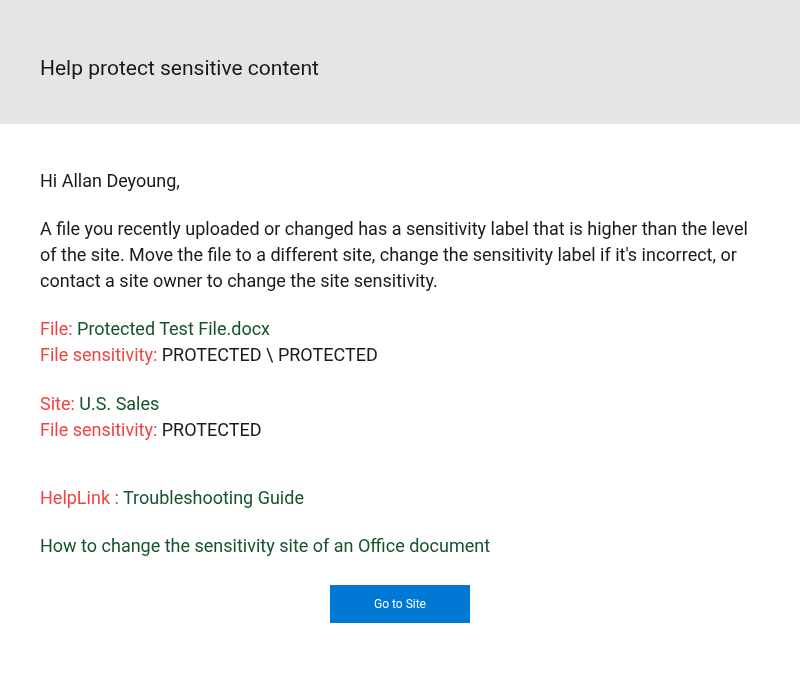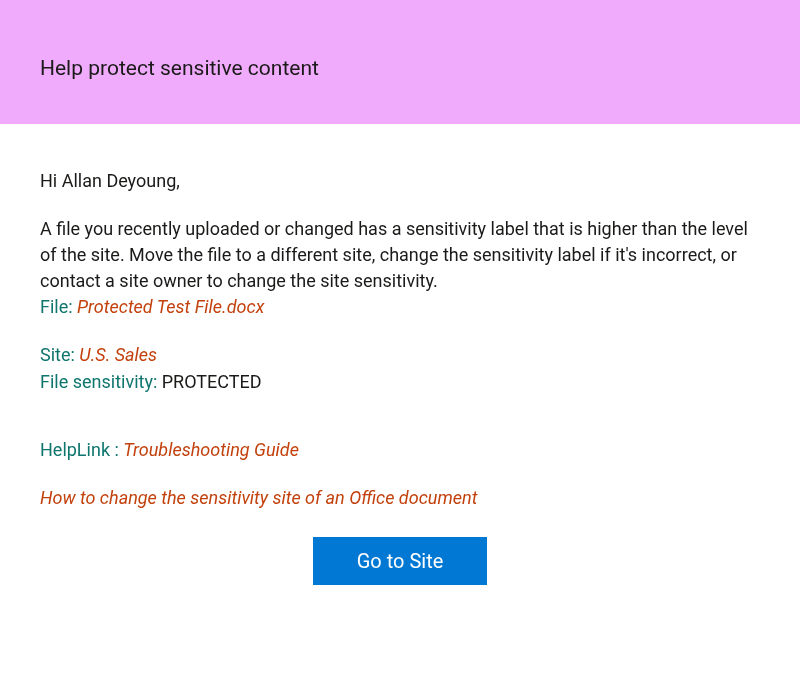--- a/index.html
+++ b/index.html
@@ -8,89 +8,92 @@
       box-sizing: border-box;
     }
     body {
       font-family: "Segoe UI", -apple-system, BlinkMacSystemFont, Roboto, Helvetica, Arial, sans-serif;
       font-size: 18px;
       color: #1b1a19;
       background: #ffffff;
       width: 800px;
     }
     .header {
-      background: #f0abfc;
+      background: #e5e5e5;
       padding: 56px 40px 44px 40px;
     }
     .header h1 {
       font-weight: 400;
       font-size: 21px;
       color: #1b1a19;
     }
     .content {
       padding: 44px 40px 20px 40px;
       line-height: 1.45;
     }
     .greeting {
       margin-bottom: 22px;
     }
     .description {
+      margin-bottom: 22px;
     }
     .file-block {
       margin-bottom: 22px;
     }
     .site-block {
       margin-bottom: 4px;
     }
     .helplink-block {
       margin-bottom: 22px;
       margin-top: 42px;
     }
     .learn-more-heading {
       font-weight: 700;
     }
     a {
-      color: #c2410c;
+      color: #14532d;
       text-decoration: none;
-      font-style: italic;
     }
     .button-row {
       text-align: center;
       margin-top: 26px;
     }
     .primary-button {
       display: inline-block;
       background: #0078d4;
       color: #ffffff;
       border: none;
       padding: 12px 44px;
-      font-size: 20px;
+      font-size: 12px;
       font-family: inherit;
       cursor: pointer;
     }
     .label-text {
-      color: #0f766e;
+      color: #ef4444;
     }
   </style>
 </head>
 <body>
 
 <div class="header">
   <h1>Help protect sensitive content</h1>
 </div>
 
 <div class="content">
 
   <p class="greeting">Hi Allan Deyoung,</p>
 
   <p class="description">A file you recently uploaded or changed has a sensitivity label that is higher than the level of the site. Move the file to a different site, change the sensitivity label if it's incorrect, or contact a site owner to change the site sensitivity.</p>
 
   <div class="file-block">
     <div>
       <span class="label-text">File: </span><a href="#">Protected Test File.docx</a>
+    </div>
+    <div>
+      <span class="label-text">File sensitivity: </span><span>PROTECTED \ PROTECTED</span>
     </div>
   </div>
 
   <div class="site-block">
     <div>
       <span class="label-text">Site: </span><a href="#">U.S. Sales</a>
     </div>
     <div>
       <span class="label-text">File sensitivity: </span><span>PROTECTED</span>
     </div>

